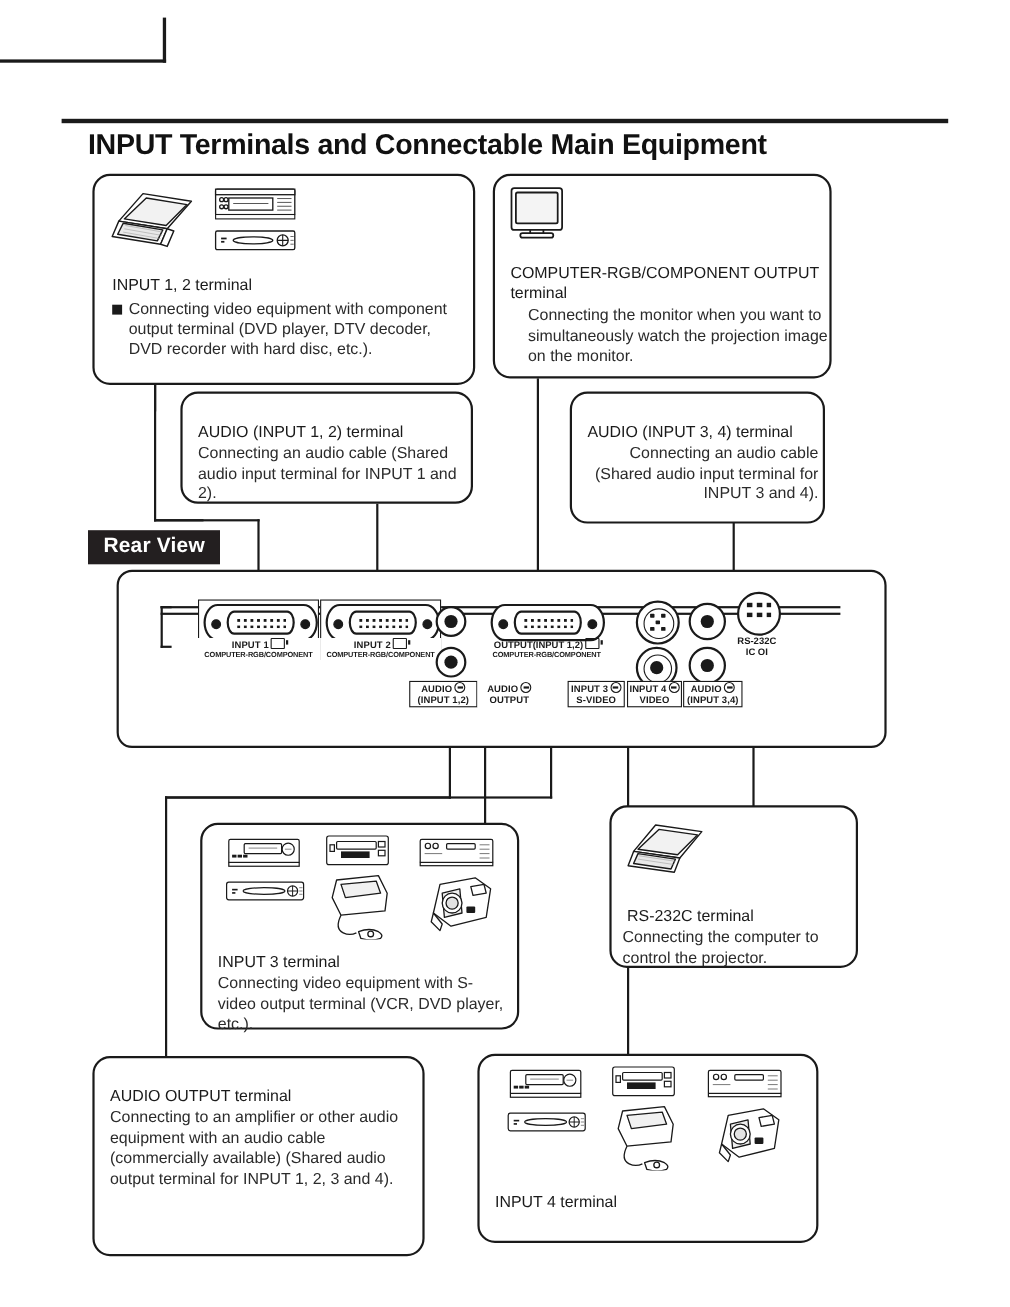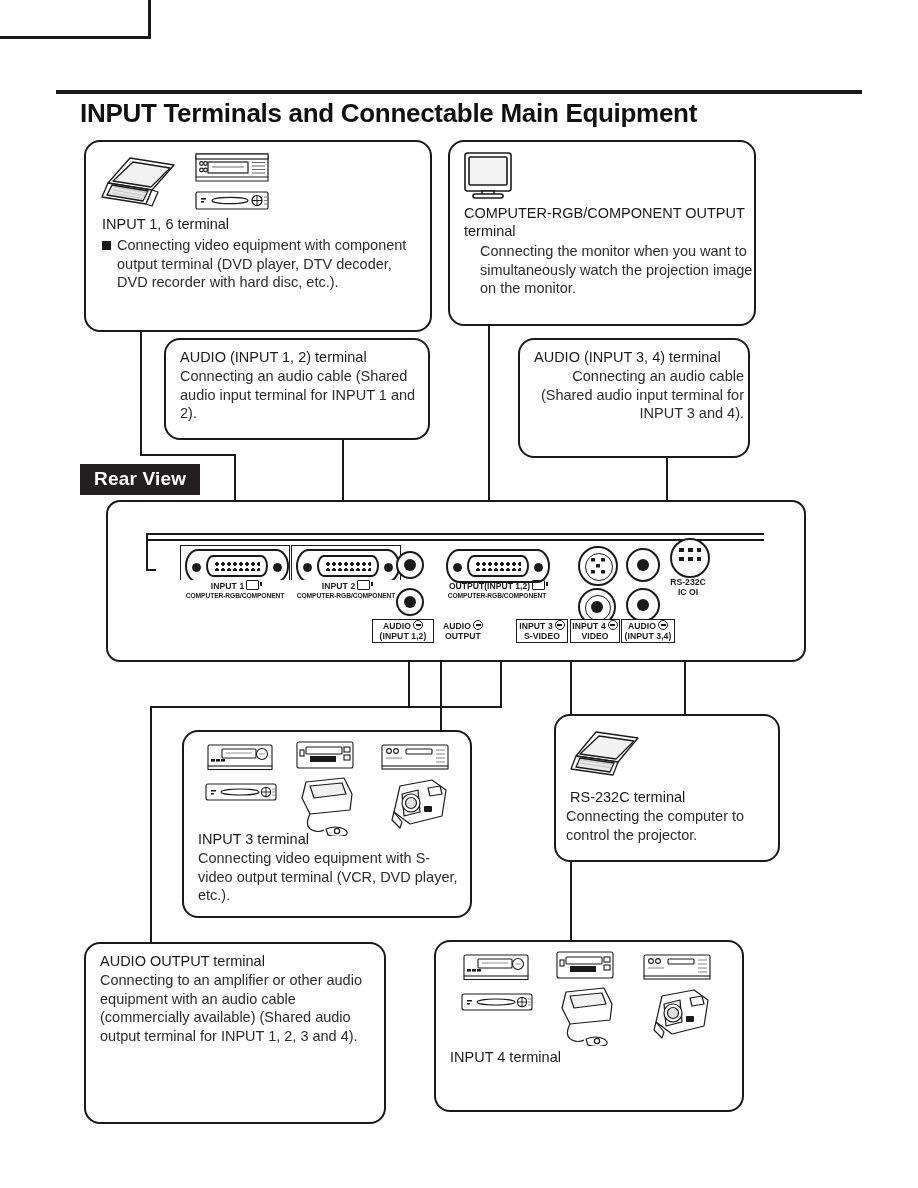--- a/index.html
+++ b/index.html
@@ -1,21 +1,21 @@
 <!DOCTYPE html>
 <html><head>
 <meta charset="utf-8">
 <style>
   html,body{margin:0;padding:0;background:#fff;}
   body{
     width:918px;height:1188px;position:relative;overflow:hidden;
     font-family:"Liberation Sans","DejaVu Sans",sans-serif;
     color:#1a1a1a;
   }
-  .abs{position:absolute;}
+  .abs{position:absolute;margin-top:18px;}
 
   
   #corner-tab{
     left:-2px;top:-2px;width:150px;height:38px;
     border-right:3px solid #1a1a1a;border-bottom:3px solid #1a1a1a;
     background:#fff;
   }
   #title-rule{
     left:56px;top:90px;width:806px;height:4px;background:#1a1a1a;
   }
@@ -229,21 +229,21 @@
       <g fill="#1a1a1a">
           <rect x="7" y="10" width="5" height="1.6"></rect>
           <rect x="7" y="13" width="3" height="1.6"></rect>
         </g>
       <g stroke="#555" stroke-width="0.8">
           <path d="M70 9 h3 M70 12.5 h3 M70 16 h3"></path>
         </g>
     </svg>
   </div>
 
-  <div class="ttl abs" style="left:16px;top:73px;">INPUT 1, 6 terminal</div>
+  <div class="ttl abs" style="left:16px;top:73px;">INPUT 1, 2 terminal</div>
   <div class="abs" style="left:16px;top:93px;width:318px;">
     <div class="bullet-row">
       <span class="sqr"></span>
       <span class="bdy">Connecting video equipment with component output terminal (DVD player, DTV decoder, DVD recorder with hard disc, etc.).</span>
     </div>
   </div>
 </div>
 
 <div class="abs callout" id="box-rgbout" style="left:448px;top:140px;width:308px;height:186px;">
   <div class="ill" style="left:12px;top:8px;">

